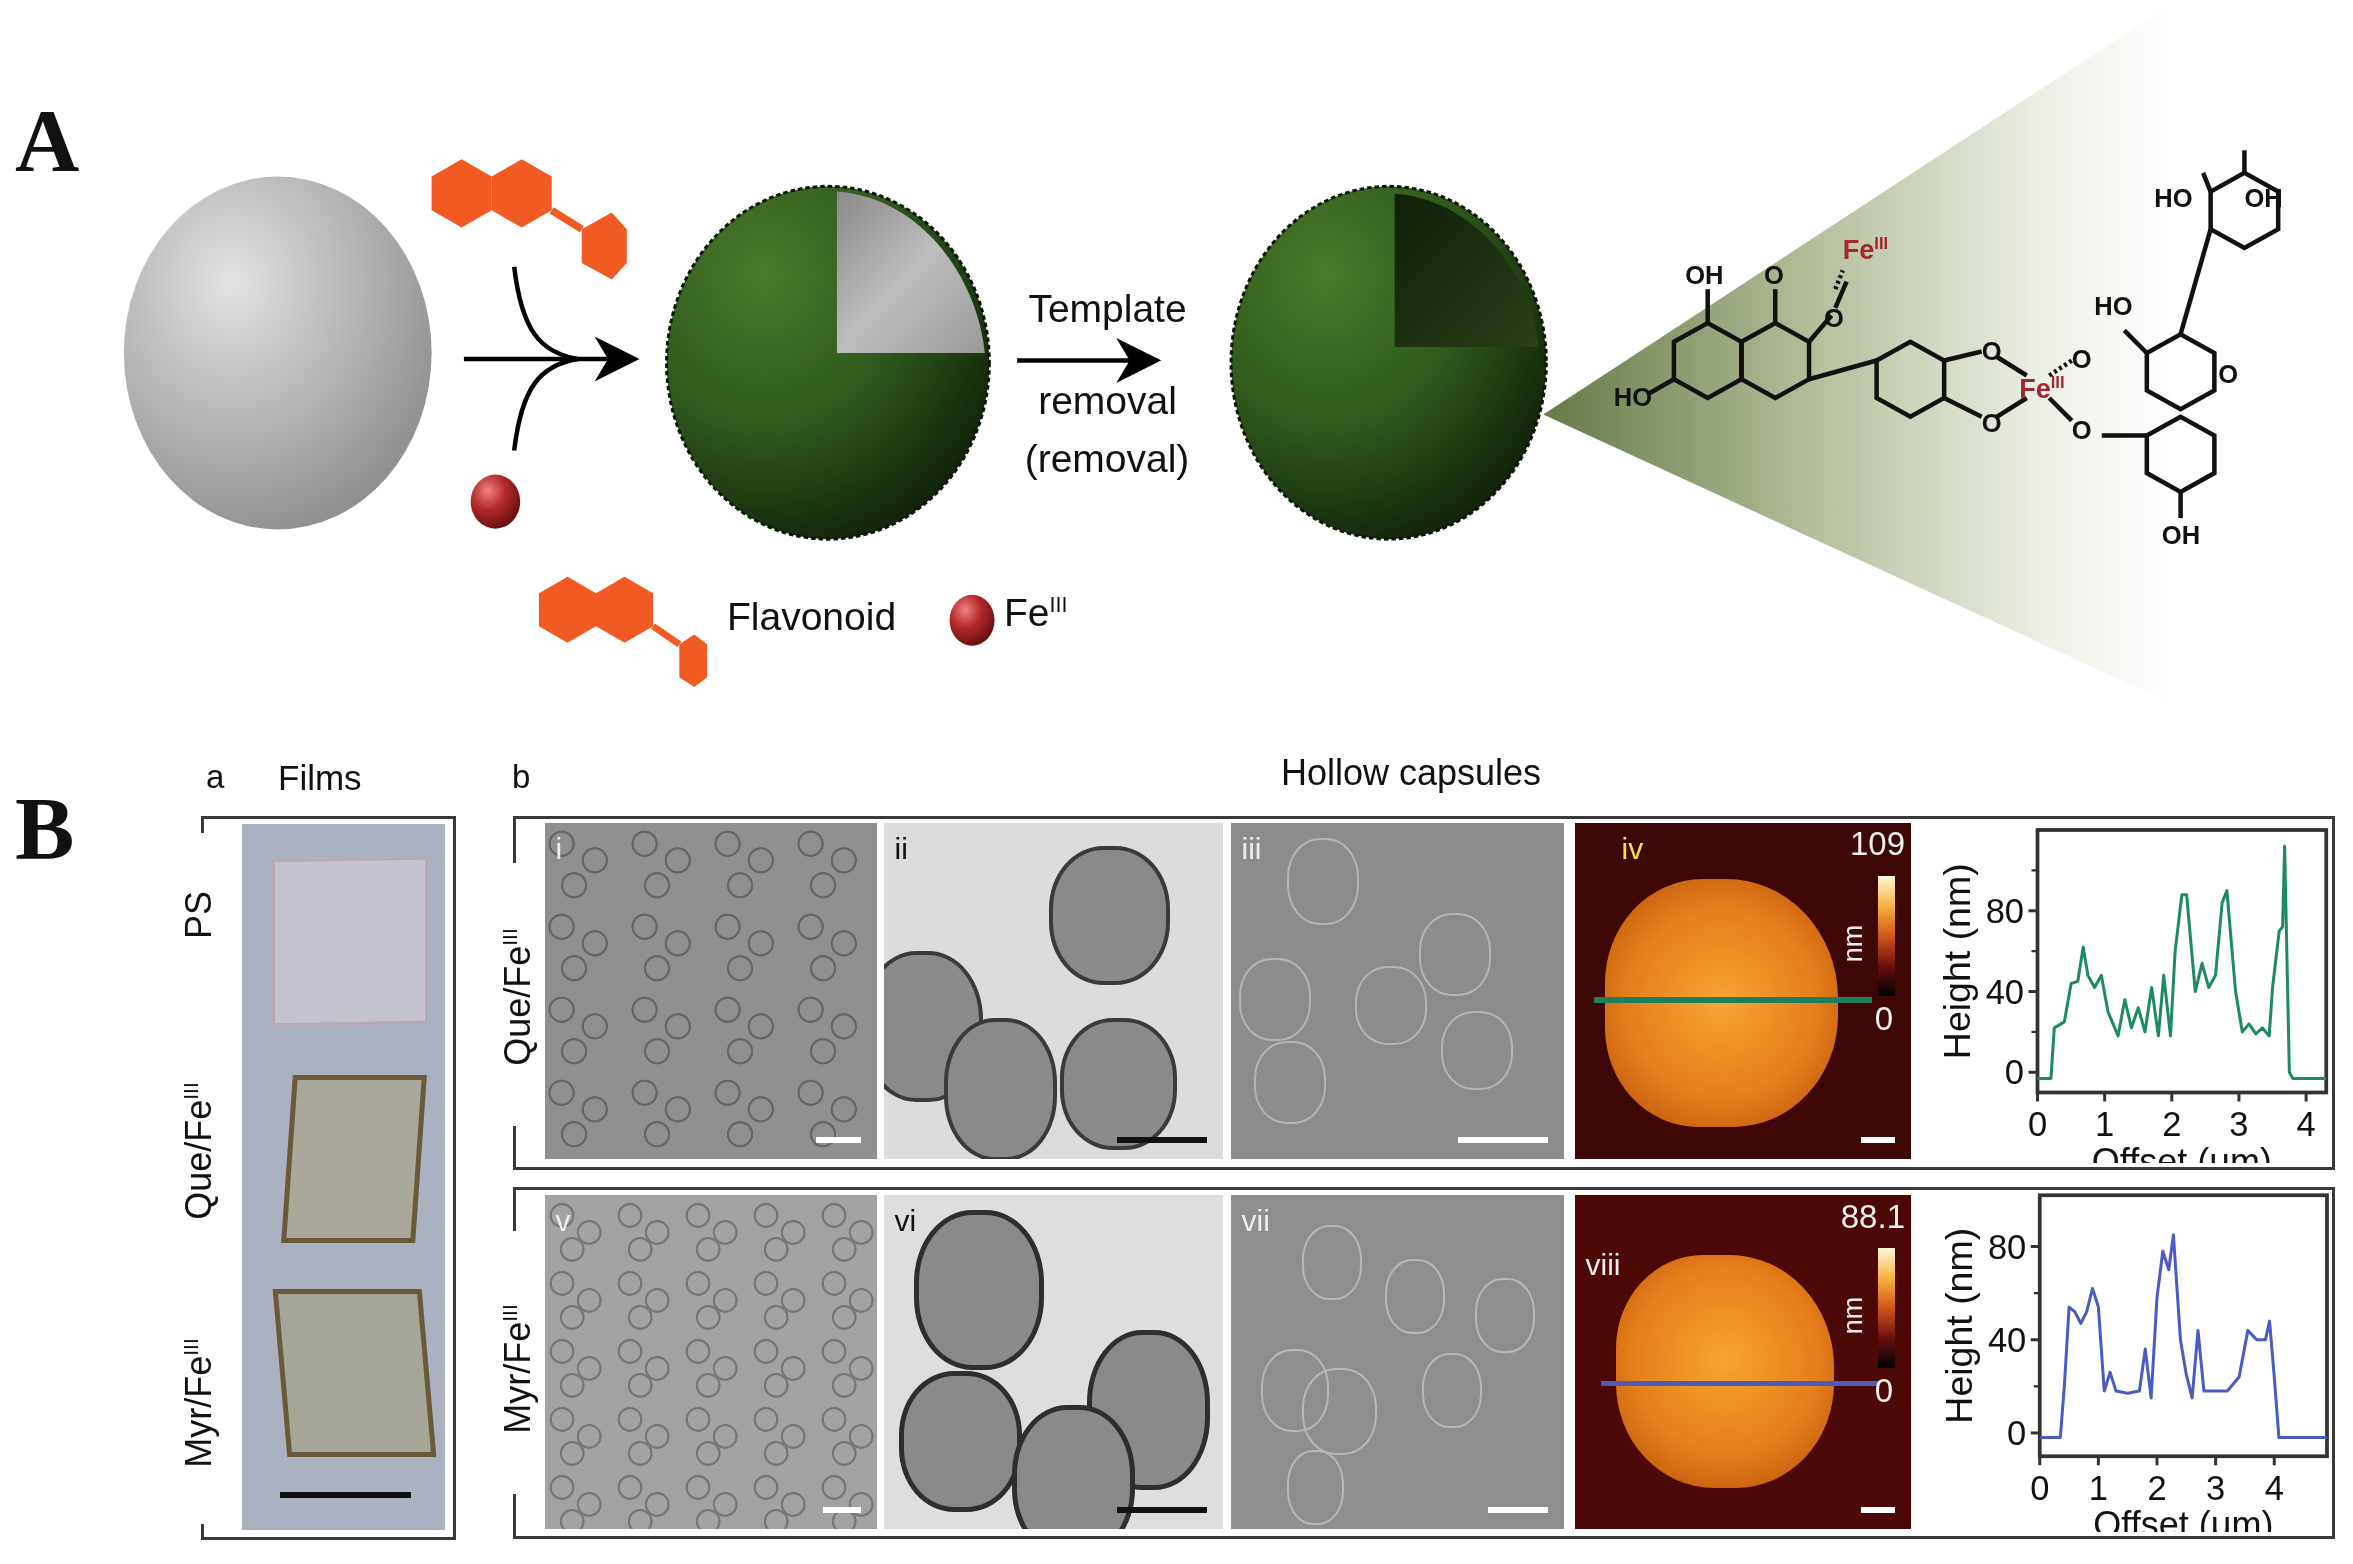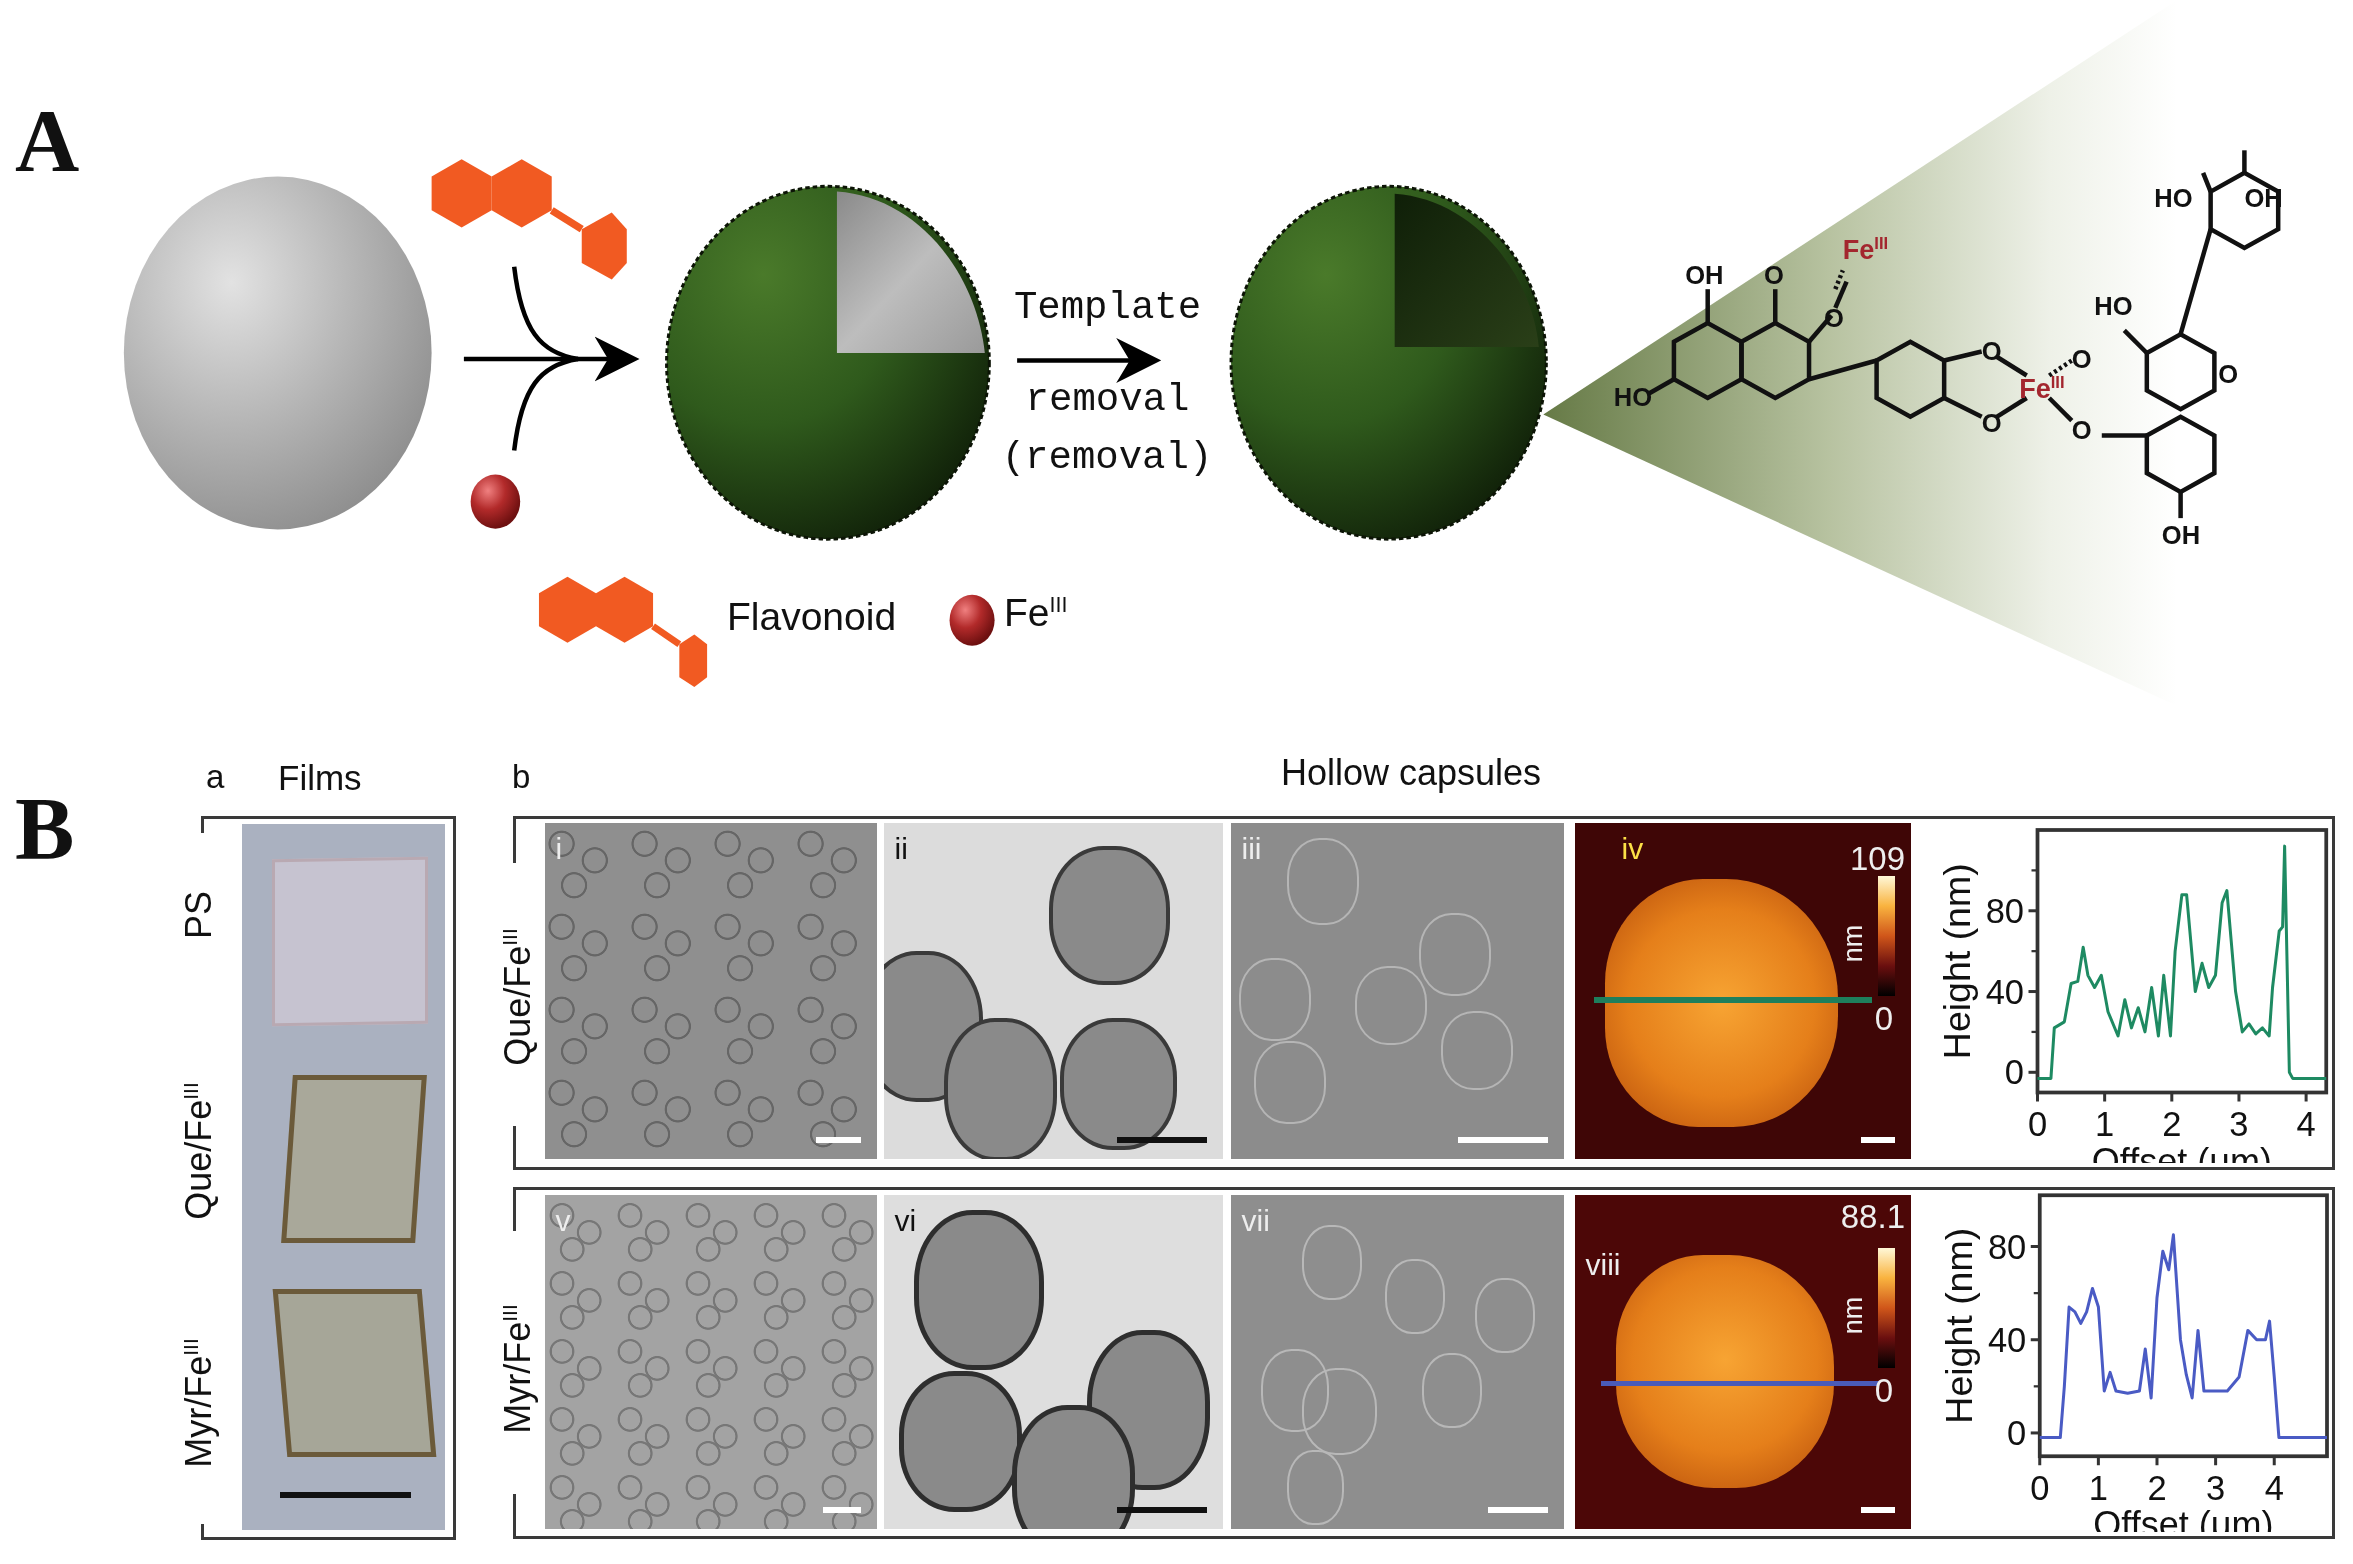--- a/index.html
+++ b/index.html
@@ -5,21 +5,21 @@
   html, body { margin: 0; padding: 0; background: #ffffff; }
   #canvas {
     position: relative; width: 2354px; height: 1565px; overflow: hidden;
     background: #ffffff; font-family: "Liberation Sans", sans-serif; color: #111;
   }
   .abs { position: absolute; }
   .panel-letter {
     font-family: "Liberation Serif", serif; font-weight: bold; font-size: 89px; line-height: 1;
   }
   .sans { font-family: "Liberation Sans", sans-serif; }
-  .label-lg { font-size: 38px; line-height: 1; font-family: Liberation Mono, monospace; }
+  .label-lg { font-size: 38px; line-height: 1; }
   .frame { position: absolute; border: 3.8px solid #3a3a3a; box-sizing: border-box; }
   .img-tile { position: absolute; overflow: hidden; }
   .roman { position: absolute; left: 10.5px; top: 10.5px; font-size: 30px; line-height: 1; }
   .scalebar { position: absolute; height: 6px; }
   .vlabel {
     position: absolute; transform-origin: center center; white-space: nowrap;
     font-size: 36px; line-height: 1; text-align: center;
   }
   .vlabel sup { font-size: 21px; }
   sup { font-size: 0.55em; vertical-align: super; line-height: 0; }
@@ -213,21 +213,21 @@
     <div class="abs" style="left:124px; top:143px; width:68px; height:75px; border-radius:45%; border:2.3px solid #b5b5b5;"></div>
     <div class="abs" style="left:210px; top:188px; width:68px; height:75px; border-radius:45%; border:2.3px solid #b5b5b5;"></div>
     <div class="abs" style="left:22.5px; top:218px; width:68px; height:79px; border-radius:45%; border:2.3px solid #b5b5b5;"></div>
     <span class="roman" style="color:#eee;">iii</span>
     <div class="scalebar" style="right:16.5px; bottom:16.5px; width:90px; background:#fff;"></div>
   </div>
   <div class="img-tile" style="left:1575px; top:823px; width:336px; height:336px; background:#3f0606;">
     <div class="abs" style="left:30px; top:56px; width:233px; height:248px; border-radius:42% 48% 45% 40%; background:radial-gradient(circle at 50% 50%, #f7a433 0%, #e57f1a 55%, #b24a0a 100%);"></div>
     <div class="abs" style="left:19px; top:174px; width:278px; height:6px; background:#1E7F5C;"></div>
     <span class="roman" style="color:#fde047;margin-left:36px;">iv</span>
-    <div class="abs sans" style="right:6px; top:17px; color:#eee; font-size:33px;">109</div>
+    <div class="abs sans" style="right:6px; top:2px; color:#eee; font-size:33px;">109</div>
     <div class="abs" style="right:16.5px; top:53px; width:16.5px; height:120px; background:linear-gradient(to top,#000,#6a0f0f,#d0561a,#f9b33f,#fff8d8);"></div>
     <div class="abs sans" style="right:38px; top:105px; color:#eee; font-size:27px; transform:rotate(-90deg);">nm</div>
     <div class="abs sans" style="right:18px; top:177px; color:#eee; font-size:33px;">0</div>
     <div class="scalebar" style="right:16.5px; bottom:16.5px; width:34px; background:#fff;"></div>
   </div>
 
   <svg class="abs" id="chart0" style="left:1921px; top:818px;" width="413" height="345" viewBox="0 0 550 460">
       <rect x="155" y="16" width="385" height="350" fill="#fff" stroke="#333" stroke-width="5"></rect>
       <line x1="155" y1="366" x2="155" y2="378" stroke="#333" stroke-width="4"></line>
       <text x="155" y="424" text-anchor="middle" font-size="46" fill="#111">0</text>

